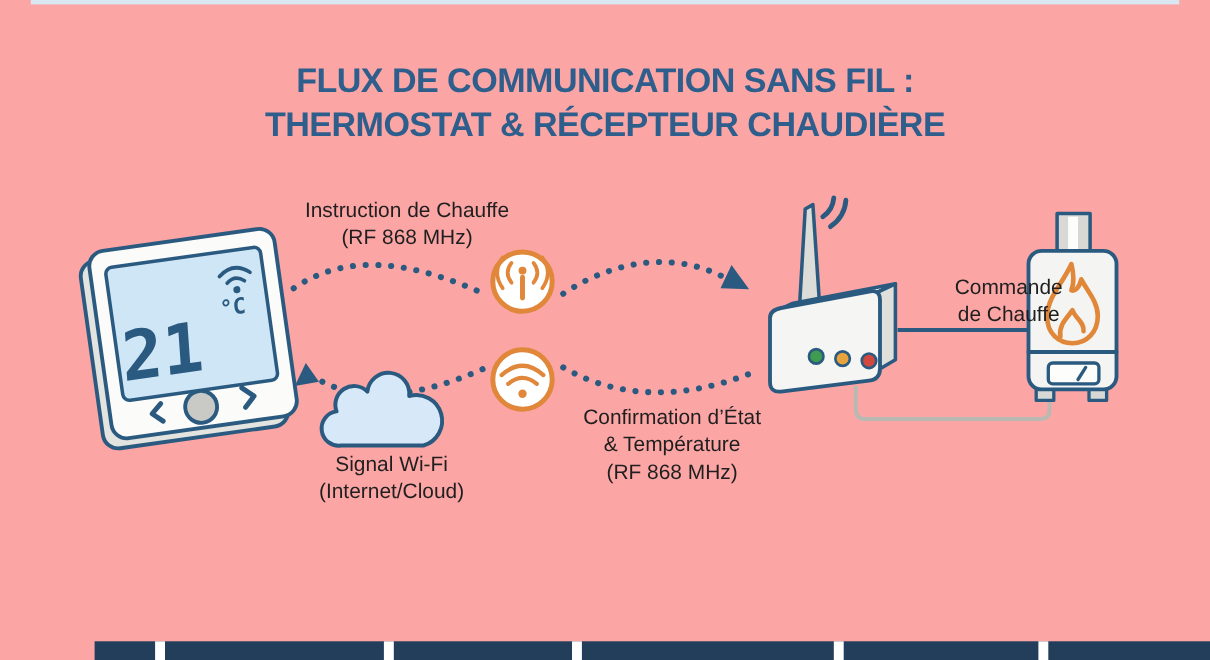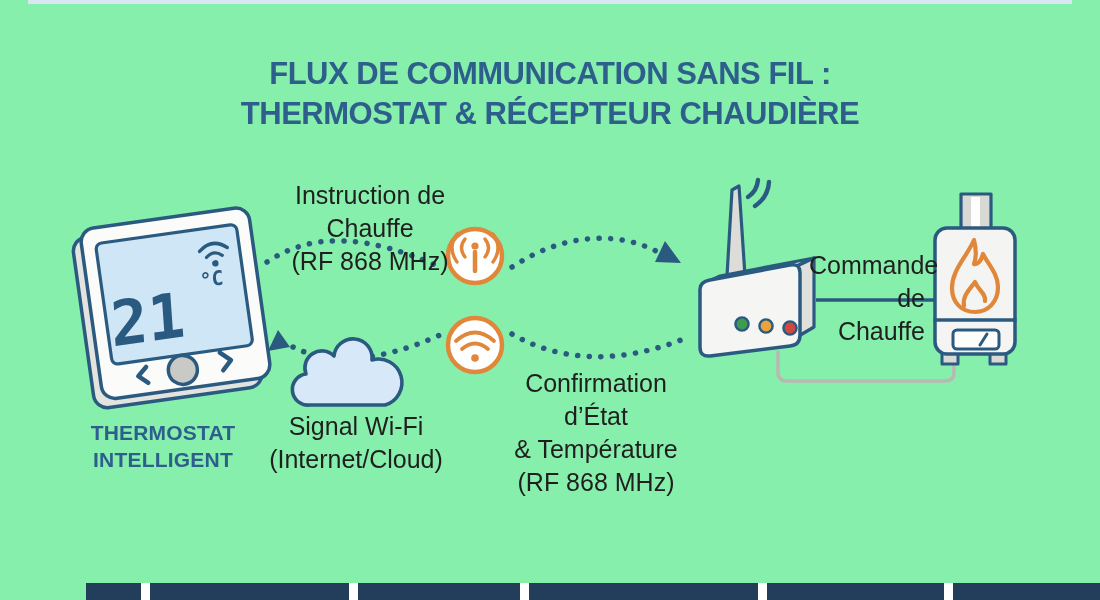--- a/index.html
+++ b/index.html
@@ -1,20 +1,20 @@
 <!DOCTYPE html>
 <html><head>
 <meta charset="utf-8">
 <style>
   html,body{margin:0;padding:0;}
   body{font-family:"Liberation Sans",sans-serif;background:#ffffff;}
-  #stage{position:relative;width:1100px;height:600px;background:#86efac;overflow:hidden;}
+  #stage{position:relative;width:1100px;height:600px;background:#fca5a5;overflow:hidden;}
   #scene{position:absolute;left:0;top:0;}
   .label{position:absolute;white-space:pre-line;text-align:center;color:#1f1f1f;
-         font-size:25px;line-height:1.32;}
+         font-size:19px;line-height:1.32;}
   .label.bold-blue{color:#2e5f8c;font-weight:bold;font-size:21px;line-height:1.3;
          letter-spacing:.2px;}
   #title{position:absolute;left:0;right:0;top:54px;text-align:center;white-space:pre-line;
          color:#2e5f8c;font-weight:bold;font-size:31px;line-height:1.3;letter-spacing:-.5px;}
   #top-strip{position:absolute;left:28px;top:0;width:1044px;height:4px;background:#d9e7f3;}
   #footer-bar{position:absolute;left:86px;right:0;bottom:0;height:17px;background:#233e5b;}
   .footer-gap{position:absolute;top:0;bottom:0;width:9px;background:#ffffff;}
 </style>
 </head>
 <body>
@@ -114,32 +114,30 @@
         <path d="M964,306 C962,296 970,289 975,282 C978,290 986,293 985,301"></path>
       </g>
       <rect x="953" y="330" width="46" height="19" rx="4" fill="#fdfdfb" stroke-width="3"></rect>
       <line x1="987" y1="334" x2="980" y2="345" stroke-width="3"></line>
     </g>
   </svg>
 
   <div class="label" style="left:255px;top:179px;width:230px;">Instruction de Chauffe
 (RF 868 MHz)</div>
 
-  <div class="label" style="left:491px;top:367px;width:210px;">Confirmation d’État
+  <div class="label" style="left:506px;top:367px;width:210px;">Confirmation d’État
 &amp; Température
 (RF 868 MHz)</div>
 
   <div class="label" style="left:248px;top:410px;width:216px;text-align:center;">Signal Wi-Fi
 (Internet/Cloud)</div>
 
-  <div class="label" style="left:809px;top:249px;width:116px;text-align:right;">Commande
+  <div class="label" style="left:859px;top:249px;width:116px;">Commande
 de Chauffe</div>
 
-  <div class="label bold-blue" style="left:58px;top:419px;width:210px;">THERMOSTAT
-INTELLIGENT</div>
 
 
   <div id="footer-bar">
     <span class="footer-gap" style="left:55px;"></span>
     <span class="footer-gap" style="left:263px;"></span>
     <span class="footer-gap" style="left:434px;"></span>
     <span class="footer-gap" style="left:672px;"></span>
     <span class="footer-gap" style="left:858px;"></span>
   </div>
 

